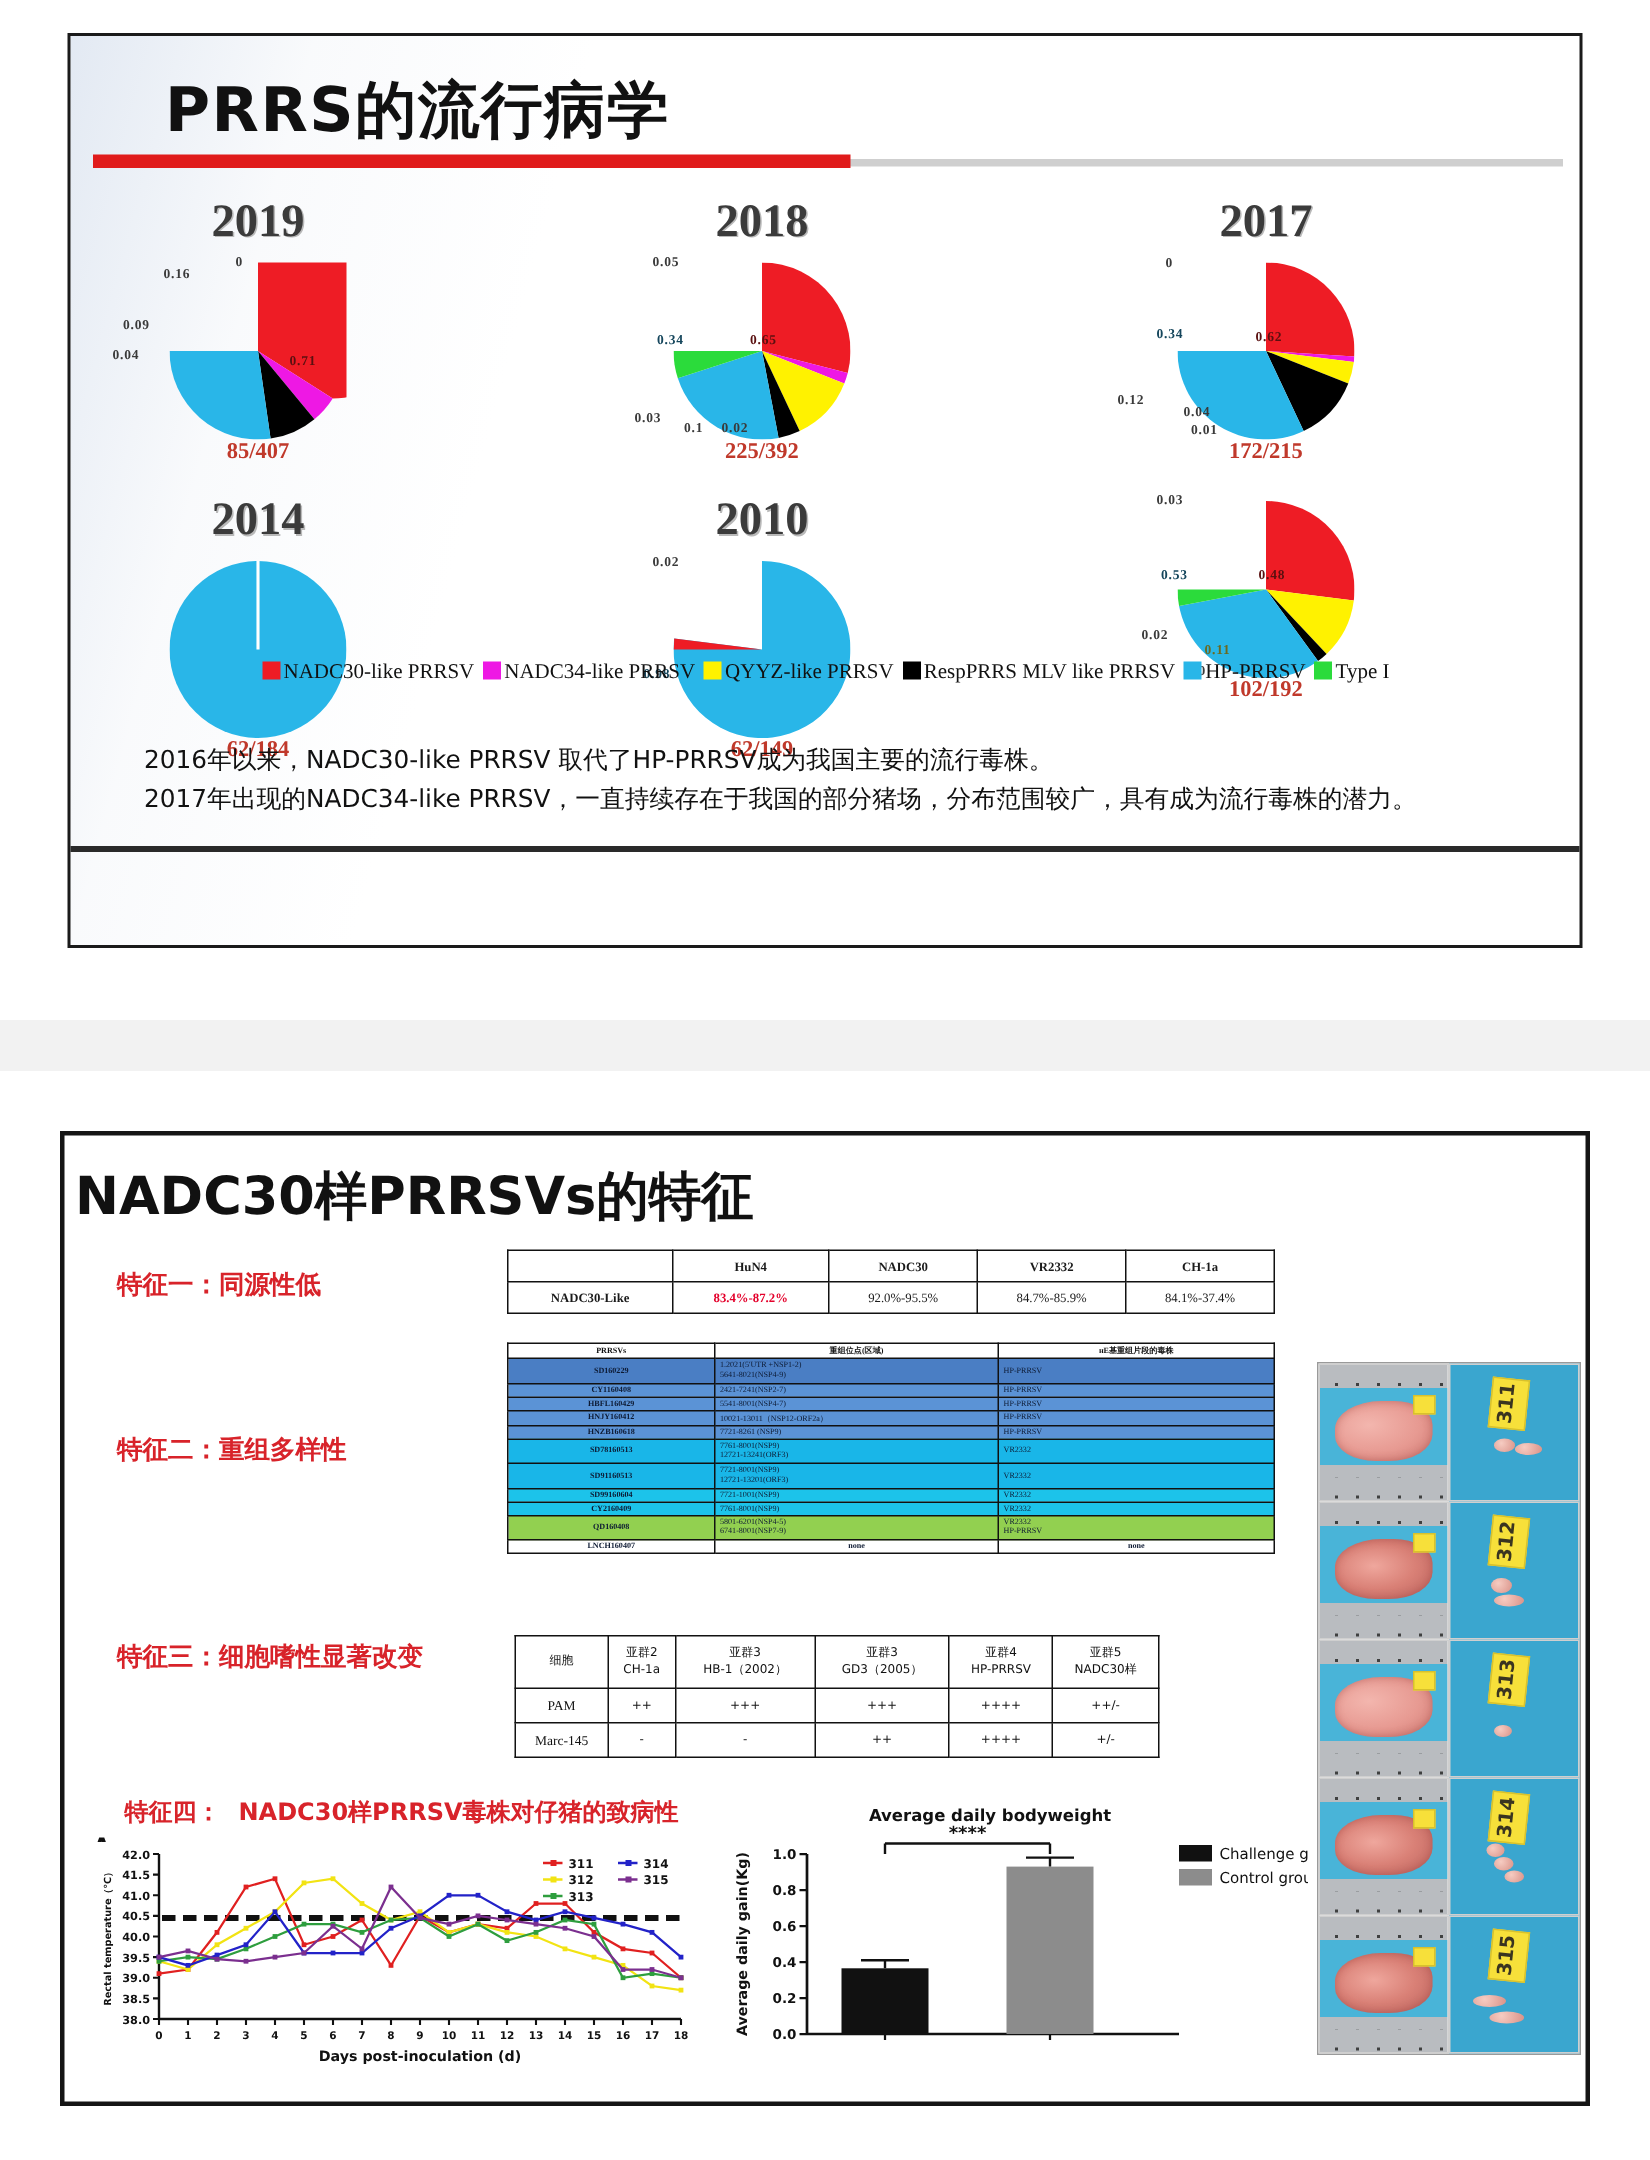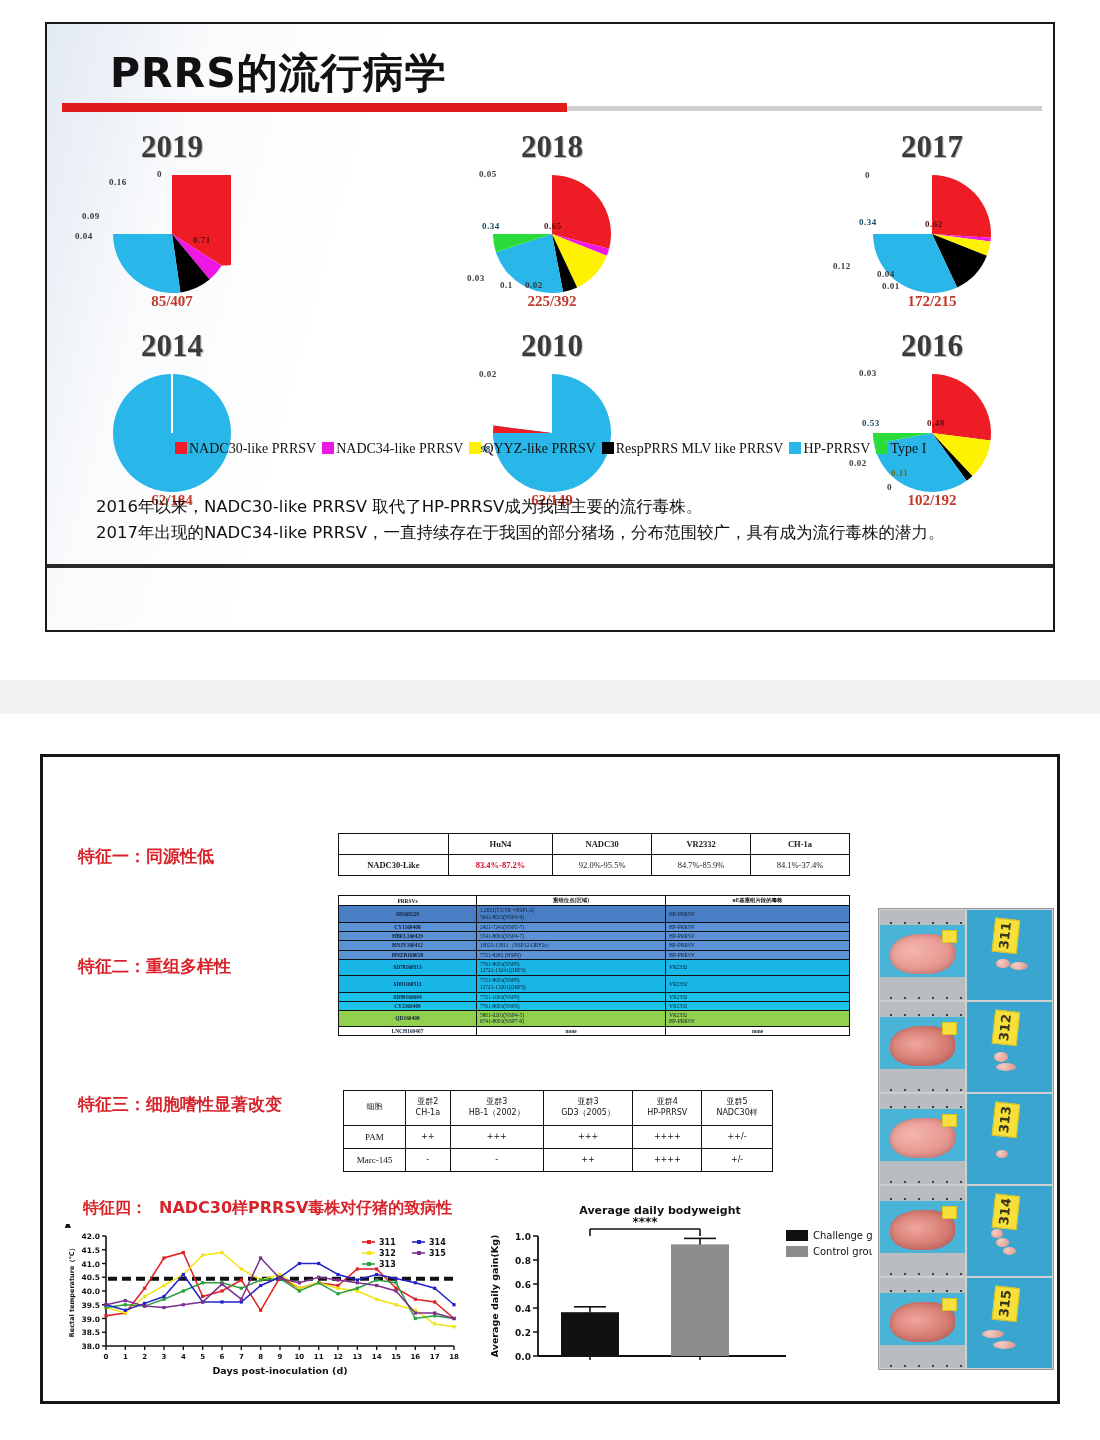--- a/index.html
+++ b/index.html
@@ -22,21 +22,21 @@
   }
   .s1-title{
     position:absolute;left:63px;top:22px;
     font-size:41px;font-weight:700;color:#111;letter-spacing:1px;
     font-family:"DejaVu Sans","Liberation Sans",sans-serif;
   }
   .s1-rule{position:absolute;left:15px;top:82px;width:980px;height:5px;background:#cfcfcf;}
   .s1-rule-red{position:absolute;left:15px;top:79px;width:505px;height:9px;background:#e01b1b;}
 
   .pies{position:absolute;left:0;top:105px;width:1010px;}
-  .pie-row{display:flex;justify-content:space-between;gap:112px;}
+  .pie-row{display:flex;justify-content:flex-start;gap:86px;}
   .pie-cell{width:250px;text-align:center;position:relative;}
   .pie-year{
     font-family:"Liberation Serif","DejaVu Serif",serif;
     font-size:31px;font-weight:700;color:#3b3b3b;margin-bottom:4px;
     text-shadow:1px 1px 0 #b9b9b9;
   }
   .pie-wrap{position:relative;width:250px;height:120px;margin:0 auto;}
   .pie-svg{position:absolute;left:50%;top:6px;transform:translateX(-50%);}
   .pie-frac{
     font-family:"Liberation Serif","DejaVu Serif",serif;
@@ -261,21 +261,20 @@
                 <path d="M0 0 L0.1253 -0.9921 A1 1 0 0 1 0 -1 Z" fill="#ee1c25"></path>
               </g>
             </svg>
             <span class="plab" style="left:52px;top:1px;">0.02</span>
             <span class="plab in" style="left:46px;top:76px;color:#15465c;">0.98</span>
           </div>
           <div class="pie-frac">62/149</div>
         </div>
 
         <div class="pie-cell">
-          <div class="pie-year">2016</div>
           <div class="pie-wrap">
             <svg class="pie-svg" width="118" height="118" viewBox="-1 -1 2 2">
               <g transform="rotate(-90)">
                 <path d="M0 0 L1 0 A1 1 0 0 1 -0.1253 0.9921 Z" fill="#ee1c25"></path>
                 <path d="M0 0 L-0.1253 0.9921 A1 1 0 0 1 -0.7290 0.6845 Z" fill="#fff200"></path>
                 <path d="M0 0 L-0.7290 0.6845 A1 1 0 0 1 -0.8090 0.5878 Z" fill="#000000"></path>
                 <path d="M0 0 L-0.8090 0.5878 A1 1 0 0 1 -0.1874 -0.9823 Z" fill="#29b6e8"></path>
                 <path d="M0 0 L-0.1874 -0.9823 A1 1 0 0 1 0 -1 Z" fill="#2bdb3b"></path>
               </g>
             </svg>
@@ -299,20 +298,21 @@
     <div class="s1-note">
       <div>2016年以来，NADC30-like PRRSV 取代了HP-PRRSV成为我国主要的流行毒株。</div>
       <div>2017年出现的NADC34-like PRRSV，一直持续存在于我国的部分猪场，分布范围较广，具有成为流行毒株的潜力。</div>
     </div>
     <div class="s1-bottomline"></div>
   </div>
 </section>
 
 <section class="slide" id="slide-2">
   <div class="s2-frame"></div>
+  <div class="s2-title">NADC30样PRRSVs的特征</div>
 </section>
 
 <div class="feat" id="feat-1">特征一：同源性低</div>
 <div class="feat" id="feat-2">特征二：重组多样性</div>
 <div class="feat" id="feat-3">特征三：细胞嗜性显著改变</div>
 <div class="feat" id="feat-4">
   <span class="f4a">特征四：</span><span>NADC30样PRRSV毒株对仔猪的致病性</span>
 </div>
 
 <table class="tbl-hom">

